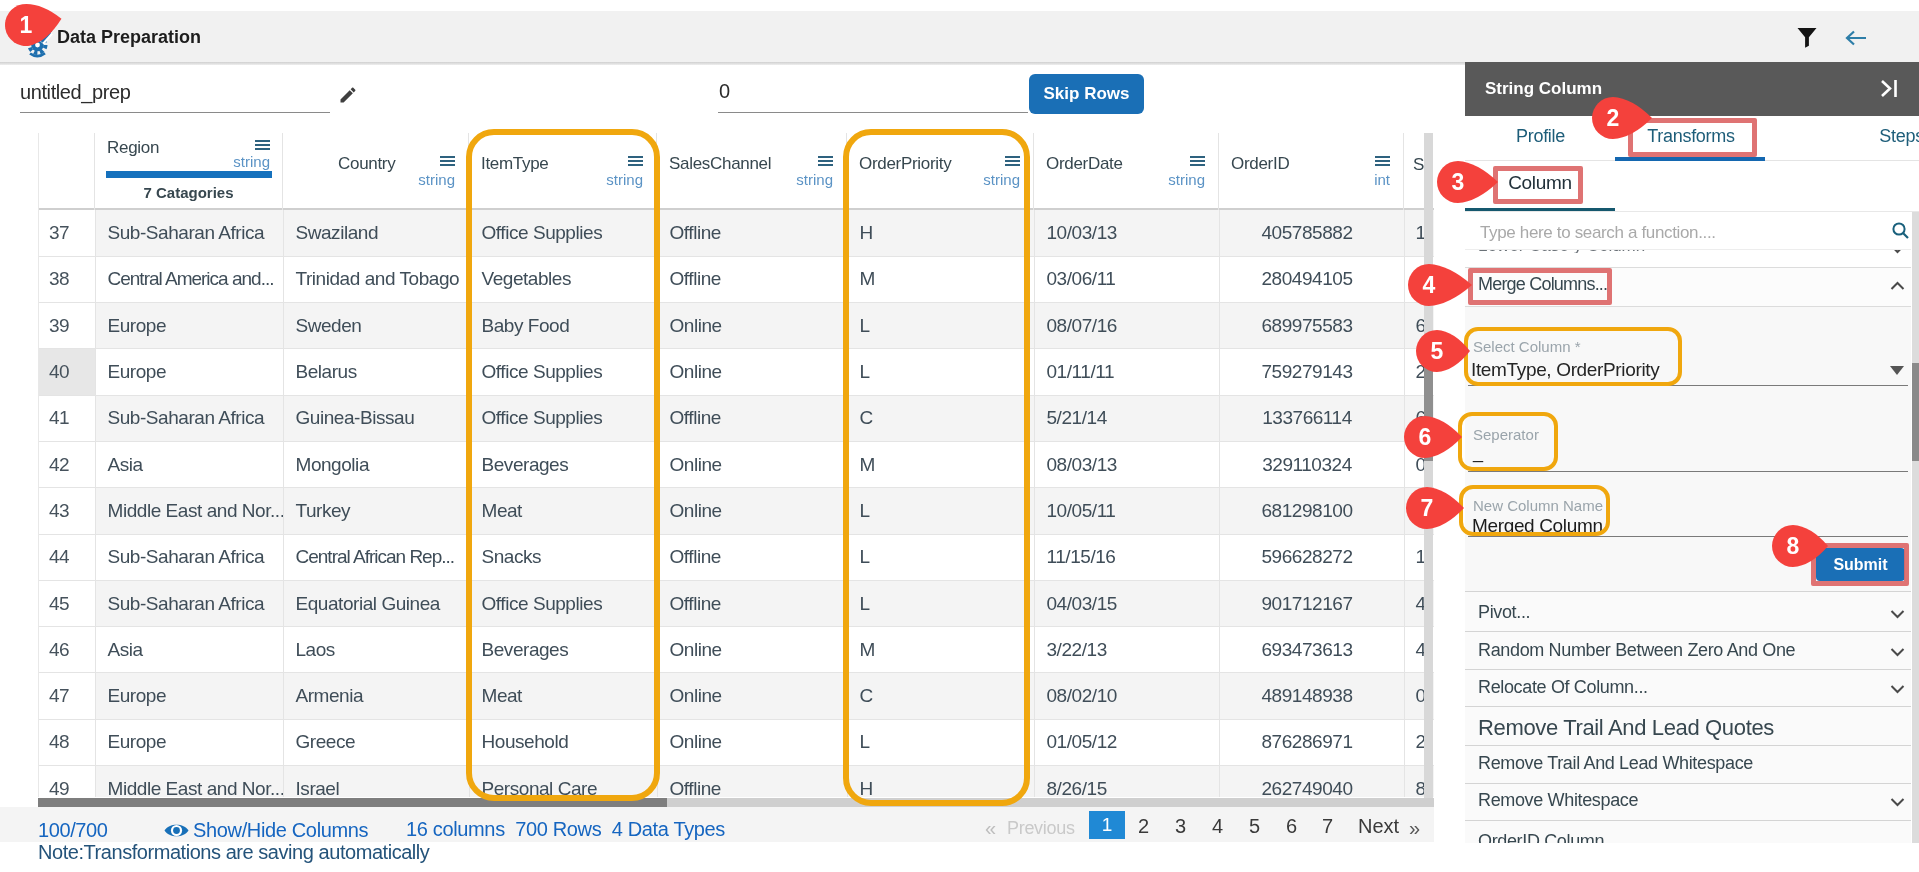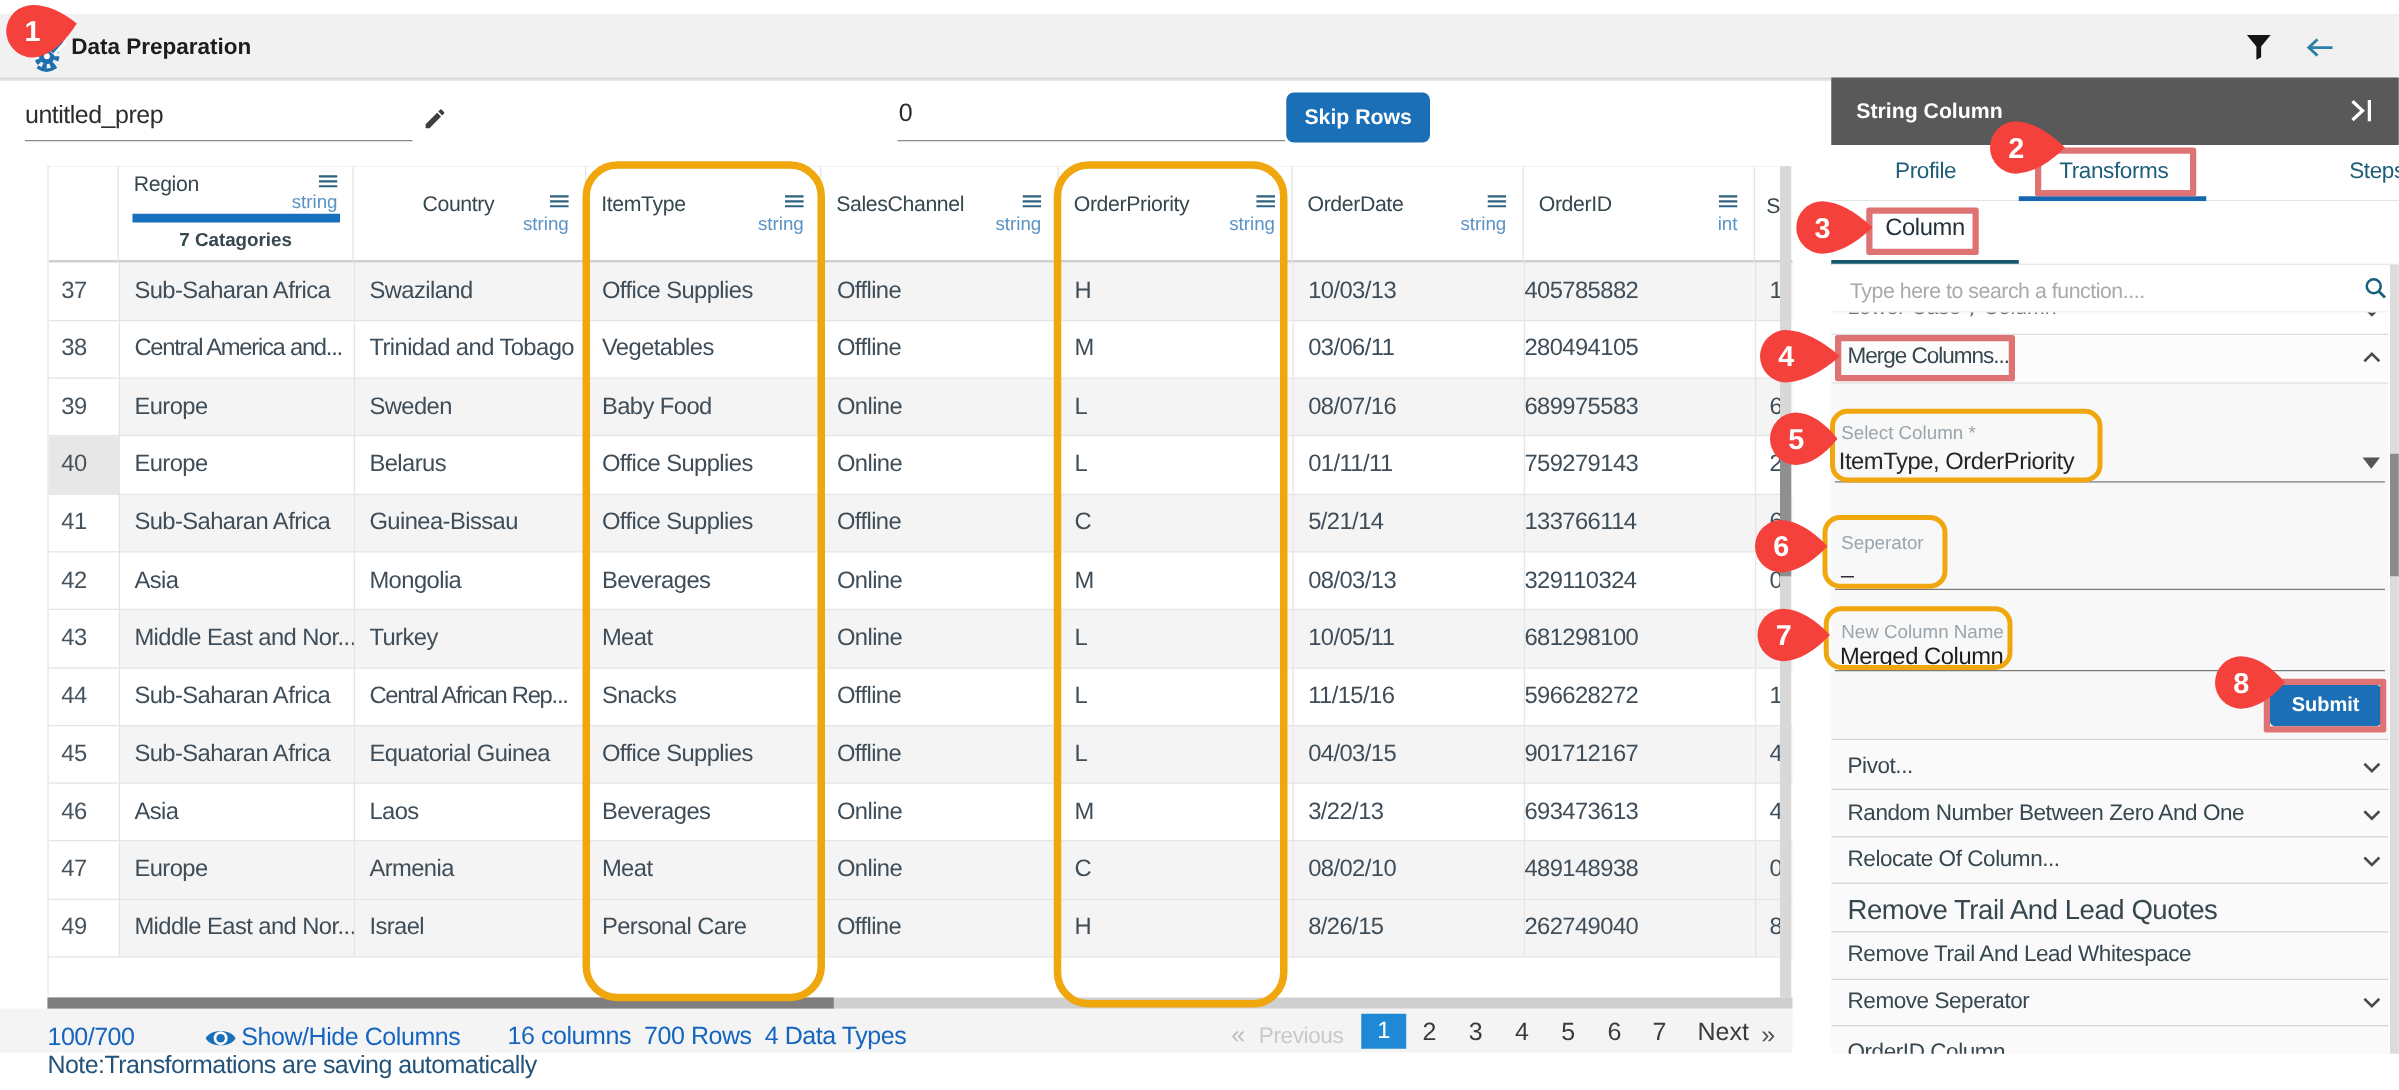--- a/index.html
+++ b/index.html
@@ -8,21 +8,21 @@
   .abs { position:absolute; }
   .badge { position:absolute; z-index:60; }
   .redbox { position:absolute; border:5px solid rgba(220,103,103,0.92); z-index:50; border-radius:2px; }
   .obox { position:absolute; border:5px solid #f0a70e; z-index:40; }
   .fl { position:absolute; height:1px; background:#8a8a8a; }
   table { border-collapse:collapse; table-layout:fixed; width:1396px; }
   td { height:46.3px; font-size:19px; letter-spacing:-0.45px; color:#3f4d58; padding:0 0 0 12px; overflow:hidden;
        white-space:nowrap; border-right:1px solid #e4e4e4; border-bottom:1px solid #e4e4e4; }
   tr.g td { background:#f4f4f4; }
   td.num { padding-left:10px; color:#46525c; background:#fff !important; }
-  td.r { text-align:left; padding:0 9px 0 0; }
+  td.r { text-align:center; padding:0 9px 0 0; }
   td.p { padding-left:11px; border-right:none; }
 </style>
 </head>
 <body>
 
 <div class="abs" style="left:0;top:11px;width:1919px;height:51px;background:#f1f1f1;"></div>
 <div class="abs" style="left:0;top:62px;width:1919px;height:3px;background:linear-gradient(#cfcfcf,#efefef);"></div>
 
 <svg class="abs" style="left:26px;top:28px;" width="30" height="30" viewBox="0 0 30 30">
   <circle cx="11.5" cy="17" r="8" fill="none" stroke="#1e6fae" stroke-width="4" stroke-dasharray="3.5,2.8"></circle>
@@ -244,20 +244,31 @@
             <td class="num">47</td>
             <td>Europe</td>
             <td>Armenia</td>
             <td>Meat</td>
             <td>Online</td>
             <td>C</td>
             <td>08/02/10</td>
             <td class="r">489148938</td>
             <td class="p">0</td>
           </tr>
+   <tr>
+            <td class="num">48</td>
+            <td>Europe</td>
+            <td>Greece</td>
+            <td>Household</td>
+            <td>Online</td>
+            <td>L</td>
+            <td>01/05/12</td>
+            <td class="r">876286971</td>
+            <td class="p">2</td>
+          </tr>
    <tr class="g">
             <td class="num">49</td>
             <td>Middle East and Nor...</td>
             <td>Israel</td>
             <td>Personal Care</td>
             <td>Offline</td>
             <td>H</td>
             <td>8/26/15</td>
             <td class="r">262749040</td>
             <td class="p">8</td>
@@ -370,21 +381,21 @@
   <div class="abs" style="left:0;top:419px;width:446px;height:1px;background:#d4d4d4;"></div>
   <div class="abs" style="left:13px;top:427px;font-size:18px;letter-spacing:-0.35px;color:#37474f;">Relocate Of Column...</div>
   <svg class="abs" style="left:425px;top:435px;" width="15" height="9" viewBox="0 0 15 9">
       <path d="M1.5,1 L7.5,7 L13.5,1" stroke="#4a4a4a" stroke-width="2" fill="none"></path>
     </svg>
   <div class="abs" style="left:0;top:456px;width:446px;height:1px;background:#d4d4d4;"></div>
   <div class="abs" style="left:13px;top:465px;font-size:22px;letter-spacing:-0.35px;color:#37474f;">Remove Trail And Lead Quotes</div>
   <div class="abs" style="left:0;top:495px;width:446px;height:1px;background:#d4d4d4;"></div>
   <div class="abs" style="left:13px;top:503px;font-size:18px;letter-spacing:-0.35px;color:#37474f;">Remove Trail And Lead Whitespace</div>
   <div class="abs" style="left:0;top:533px;width:446px;height:1px;background:#d4d4d4;"></div>
-  <div class="abs" style="left:13px;top:540px;font-size:18px;letter-spacing:-0.35px;color:#37474f;">Remove Seperator</div>
+  <div class="abs" style="left:13px;top:540px;font-size:18px;letter-spacing:-0.35px;color:#37474f;">Remove Whitespace</div>
   <svg class="abs" style="left:425px;top:548px;" width="15" height="9" viewBox="0 0 15 9">
       <path d="M1.5,1 L7.5,7 L13.5,1" stroke="#4a4a4a" stroke-width="2" fill="none"></path>
     </svg>
   <div class="abs" style="left:0;top:570px;width:446px;height:1px;background:#d4d4d4;"></div>
   <div class="abs" style="left:13px;top:581px;font-size:18px;letter-spacing:-0.35px;color:#37474f;">OrderID Column</div>
 </div>
 
 <div class="abs" style="left:1912px;top:212px;width:7px;height:631px;background:#dcdcdc;"></div>
 <div class="abs" style="left:1912px;top:363px;width:7px;height:98px;background:#8a8a8a;"></div>
 

